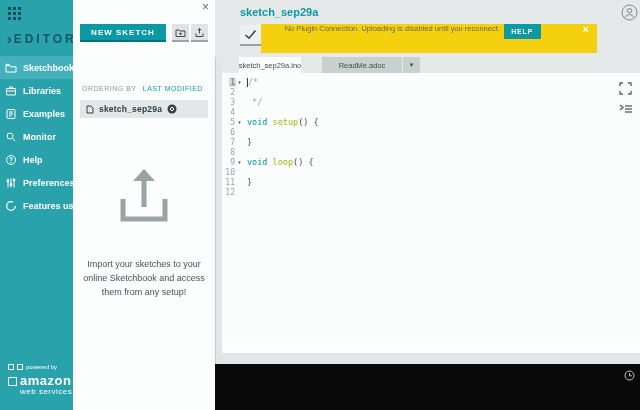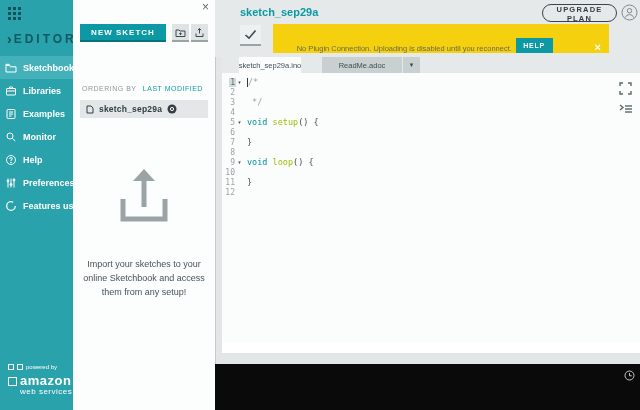--- a/index.html
+++ b/index.html
@@ -58,21 +58,21 @@
   
   .main { position:absolute; left:215px; top:0; width:425px; height:410px; background:#e5e9e9; }
   .sketch-title { position:absolute; left:25px; top:6px; font-size:11px; font-weight:bold; color:#0c99a3; }
   .btn-upgrade { position:absolute; right:23px; top:4px; width:75px; height:18px; background:transparent;
     border:1.5px solid #39444a; border-radius:10px; font-size:7.5px; font-weight:bold; letter-spacing:1.2px;
     color:#333c40; font-family:"Liberation Sans",sans-serif; cursor:pointer; }
   .profile { position:absolute; right:2px; top:4px; width:17px; height:17px; cursor:pointer; color:#7d898c; }
   .verify-btn { position:absolute; left:25px; top:25px; width:21px; height:21px; background:#eef1f1;
     border:none; border-bottom:2px solid #9ba4a4; color:#3d4b4f; cursor:pointer; display:flex; align-items:center; justify-content:center; }
   .banner { position:absolute; left:46px; top:24px; width:336px; height:29px; background:#f5d00e;
-    display:flex; align-items:flex-end;margin-left:12px; }
+    display:flex; align-items:flex-start; }
   .banner-msg { flex:1; text-align:center; font-size:7.5px; color:#6a6a50; padding-left:20px; }
   .btn-help { width:37px; height:15px; background:#0c99a3; border:none; color:#fff; font-size:7px;
     font-weight:bold; letter-spacing:0.8px; font-family:"Liberation Sans",sans-serif; cursor:pointer; }
   .banner-close { margin-left:42px; margin-right:8px; color:#fff; font-size:11px; font-weight:bold; cursor:pointer; line-height:11px; }
 
   .tabs { position:absolute; left:0; top:57px; height:16px; width:425px; }
   .tab { position:absolute; top:0; height:16px; display:flex; align-items:center; justify-content:center;
     font-size:7.5px; color:#3f4e52; cursor:pointer; }
   .tab.active { left:24px; width:62px; background:#fbfcfc; }
   .tab.inactive { left:107px; width:80px; background:#c9d0d0; }
@@ -236,21 +236,20 @@
       <div class="import-text">
         <div>Import your sketches to your</div>
         <div>online Sketchbook and access</div>
         <div>them from any setup!</div>
       </div>
     </div>
   </section>
 
   <main class="main">
     <div class="sketch-title">sketch_sep29a</div>
-    <button class="btn-upgrade">UPGRADE PLAN</button>
     <span class="profile">
       <svg width="17" height="17" viewBox="0 0 17 17" fill="none" stroke="currentColor" stroke-width="1">
           <circle cx="8.5" cy="8.5" r="7.5"></circle>
           <circle cx="8.5" cy="6.7" r="2.2"></circle>
           <path d="M4.2 13.5 q1.2-3 4.3-3 q3.1 0 4.3 3"></path>
         </svg>
     </span>
 
     <button class="verify-btn">
       <svg width="13" height="11" viewBox="0 0 13 11" fill="none" stroke="currentColor" stroke-width="1.6">

